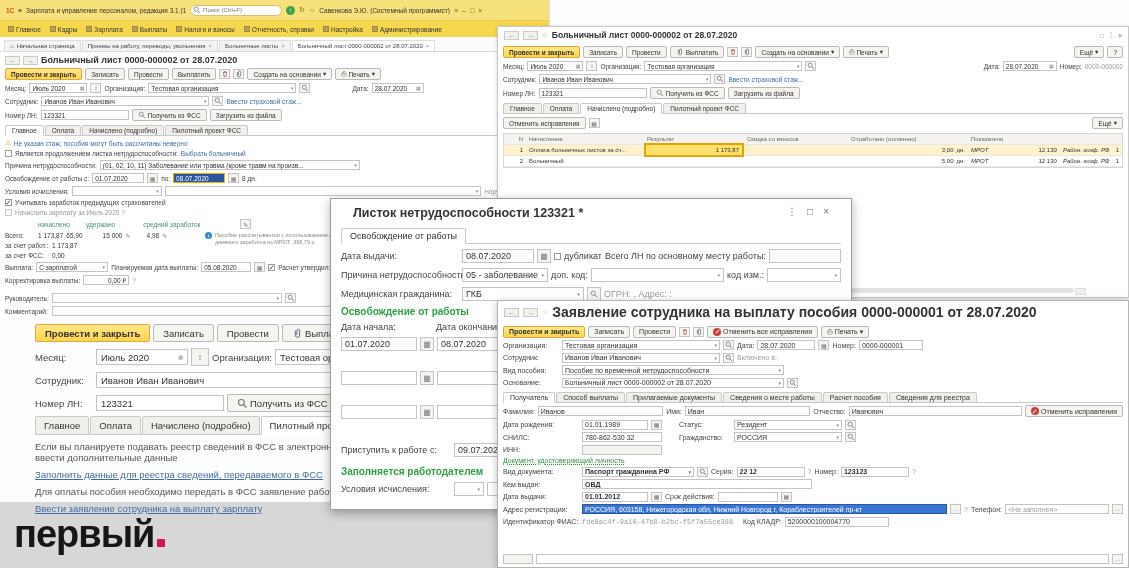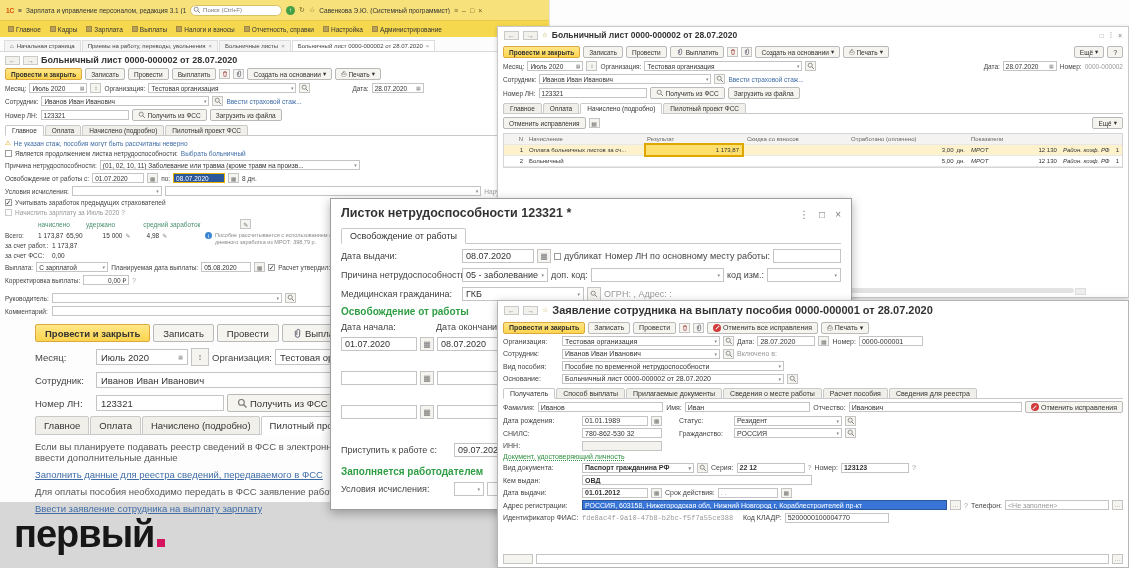--- a/index.html
+++ b/index.html
@@ -79,21 +79,21 @@
 .hsb{position:absolute;left:6px;bottom:4px;width:570px;height:5px;background:#e2e2e2;border-radius:3px}
 .hsb::after{content:"";position:absolute;right:-12px;top:0;width:9px;height:5px;background:#eee;border:1px solid #ddd}
 
 #dlg{left:330px;top:198px;width:522px;height:312px;border:1px solid #9e9e9e;box-shadow:0 3px 10px rgba(0,0,0,.3);font-size:9px;z-index:3}
 #dlg .fld{height:14px;padding:0 3px}
 #dlg .ib{height:14px;min-width:14px;font-size:8px}
 #dlg .r{margin-top:5px;padding:0 10px}
 #dlg .dtabs{padding:0 10px}
 #dlg .tabline{margin:-1px 10px 0}
 #dlg .dtab{padding:2px 8px}
-.dlgtitle{display:flex;align-items:flex-end;padding:7px 10px 4px;font-size:12.5px;font-weight:bold}
+.dlgtitle{display:flex;align-items:flex-start;padding:7px 22px 4px;font-size:12.5px;font-weight:bold}
 .dlgtitle .ctl{font-weight:normal;color:#777;font-size:10px;margin-left:10px}
 
 #stmt{left:497px;top:300px;width:632px;height:268px;border:1px solid #b5b5b5;box-shadow:0 2px 8px rgba(0,0,0,.25);font-size:7px;z-index:4}
 #stmt .r{margin-top:2.5px}
 #stmt .fld{height:10px}
 #stmt .b{font-weight:bold}
 .mono{font-family:"Liberation Mono",monospace}
 .sp{flex:1}
 .wsp36{width:36px;flex:none}
 </style>
@@ -656,21 +656,21 @@
     </div>
     <div class="tabline"></div>
     <div class="r">
       <span class="lb" style="width:118px;flex:none">Дата выдачи:</span>
       <span class="fld" style="width:72px">
           <span>08.07.2020</span>
         </span>
       <span class="ib">▦</span>
       <span class="cb"></span>
       <span class="lb">дубликат</span>
-      <span class="lb">Номер ЛН по основному месту работы:</span>
+      <span class="lb">Всего ЛН по основному месту работы:</span>
       <span class="fld" style="flex:1"></span>
     </div>
     <div class="r">
       <span class="lb" style="width:118px;flex:none">Причина нетрудоспособности:</span>
       <span class="fld" style="width:86px">
           <span>05 - заболевание</span>
           <span class="dd">▾</span>
         </span>
       <span class="lb">доп. код:</span>
       <span class="fld" style="flex:1">
@@ -754,21 +754,21 @@
           <span class="dd">▾</span>
         </span>
     </div>
   </div>
 
   <div class="win" id="stmt">
     <div class="wtitle">
       <span class="nav">←</span>
       <span class="nav">→</span>
       <span style="color:#b9a93f;font-weight:normal">☆</span>
-      <span style="font-size:11px">Заявление сотрудника на выплату пособия 0000-000001 от 28.07.2020</span>
+      <span style="font-size:14px">Заявление сотрудника на выплату пособия 0000-000001 от 28.07.2020</span>
     </div>
     <div class="r">
       <span class="btn ybtn">Провести и закрыть</span>
       <span class="btn">Записать</span>
       <span class="btn">Провести</span>
       <span class="ib">
           <svg class="si">
             <use href="#i-trash"></use>
           </svg>
         </span>

